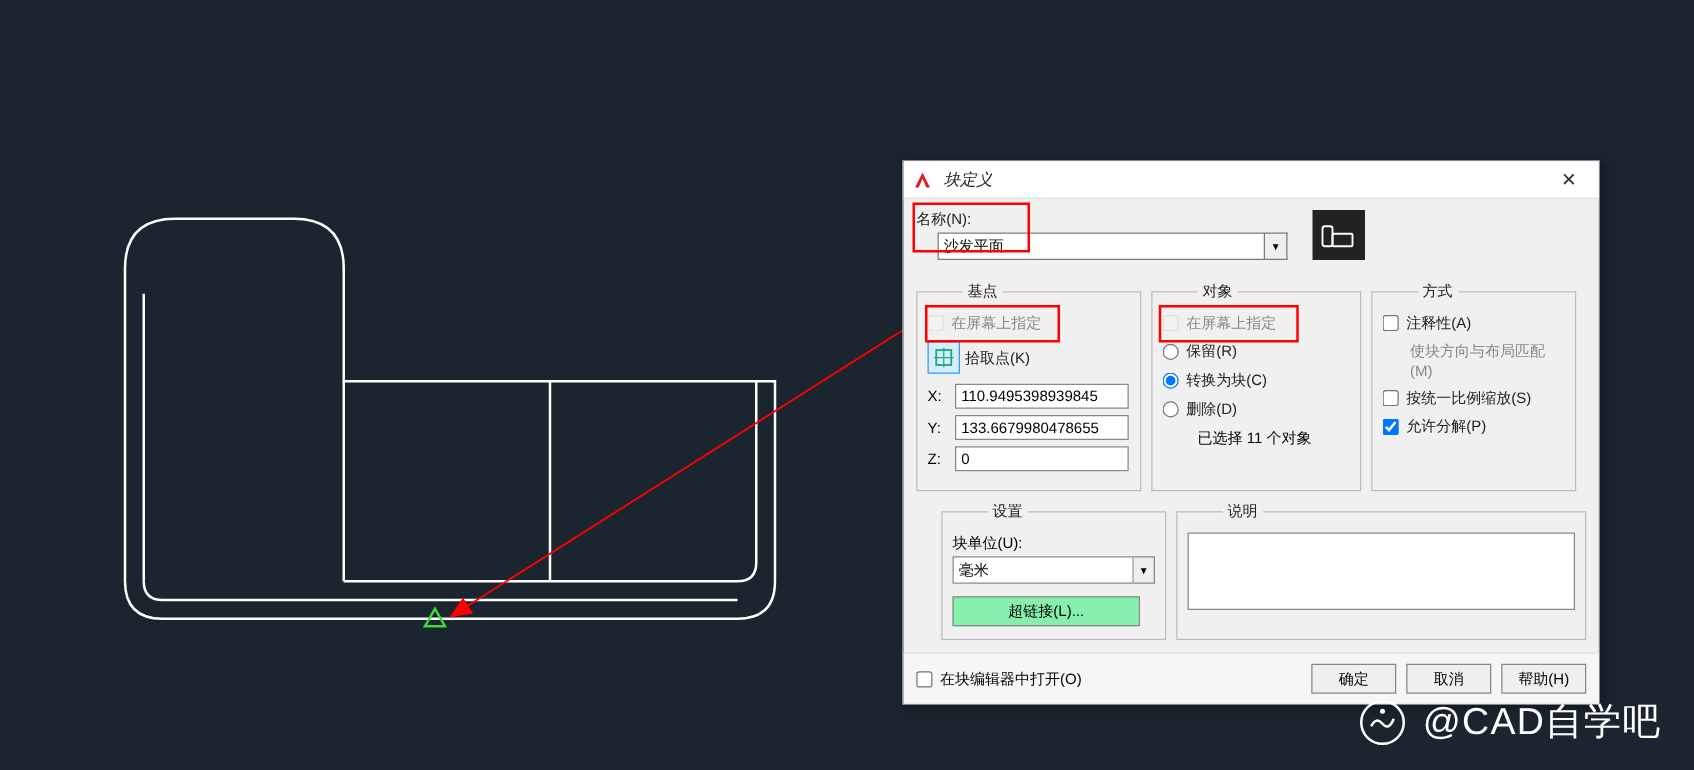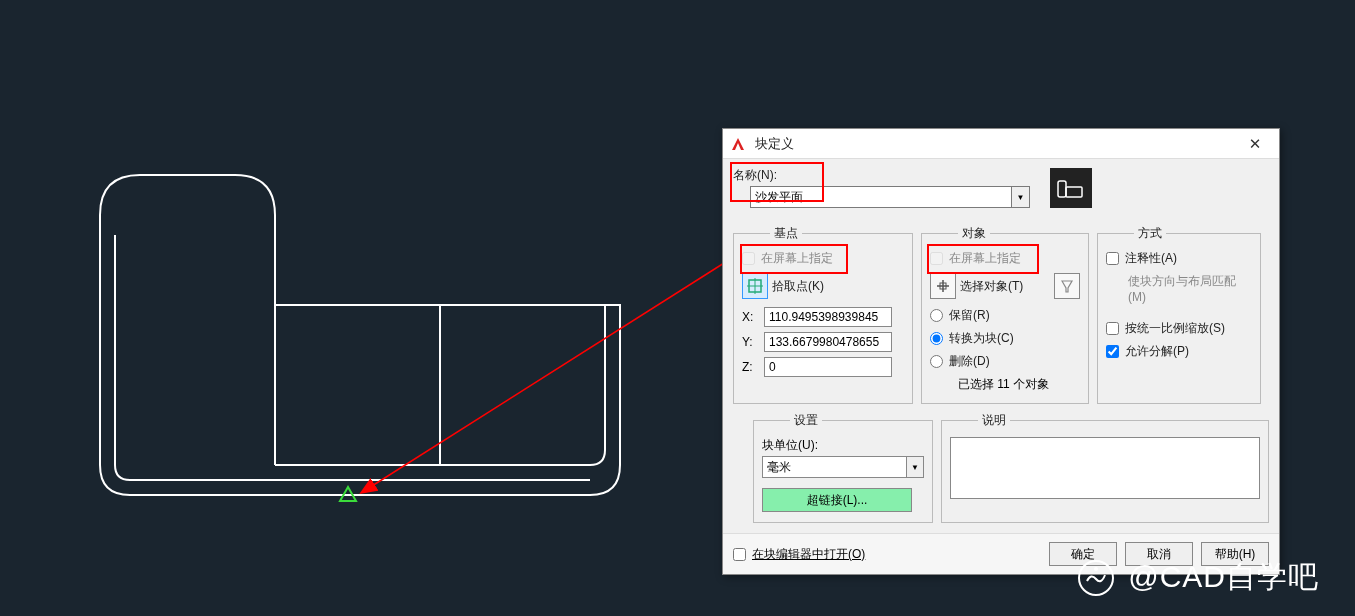--- a/index.html
+++ b/index.html
@@ -6,21 +6,21 @@
 body { width: 1355px; height: 616px; background: #1a252f; font-family: "Microsoft YaHei", SimSun, sans-serif; font-size: 13px; position: relative; overflow: hidden; }
 
 
 .drawing-canvas { position: absolute; left: 0; top: 0; width: 1355px; height: 616px; }
 .drawing-canvas svg { position: absolute; left: 80px; top: 155px; }
 
 
 .dialog { position: absolute; left: 722px; top: 128px; width: 558px; background: #f0f0f0; border: 1px solid #888; box-shadow: 2px 2px 8px rgba(0,0,0,0.4); }
 .dialog-titlebar { height: 30px; display: flex; align-items: center; padding: 0 6px; border-bottom: 1px solid #ddd; background: #fff; }
 .dialog-logo { width: 18px; height: 18px; margin-right: 8px; display: flex; align-items: center; justify-content: center; }
-.dialog-title { flex: 1; font-size: 13px; color: #222; }
+.dialog-title { flex: 1; font-size: 13px; color: #222; font-style: italic; }
 .dialog-close { width: 36px; height: 24px; display: flex; align-items: center; justify-content: center; cursor: pointer; font-size: 15px; color: #333; }
 
 .dialog-body { padding: 8px 10px 10px 10px; }
 
 .name-row { display: flex; align-items: flex-end; gap: 10px; margin-bottom: 17px; }
 .name-block { display: flex; flex-direction: column; }
 .name-label { font-size: 12px; color: #222; margin-bottom: 2px; }
 .name-combo { display: flex; padding-left: 17px; }
 .name-input { width: 262px; height: 22px; border: 1px solid #7a7a7a; padding: 0 4px; font-size: 12px; background: #fff; }
 .name-dd { width: 18px; height: 22px; border: 1px solid #7a7a7a; border-left: none; background: #efefef; display: flex; align-items: center; justify-content: center; font-size: 8px; cursor: pointer; }
@@ -38,47 +38,47 @@
 input[type=checkbox], input[type=radio] { width: 13px; height: 13px; margin-right: 2px; }
 .chk-row.disabled input { opacity: .5; }
 
 .icon-btn { width: 26px; height: 26px; border: 1px solid #888; background: #f8f8f8; display: inline-flex; align-items: center; justify-content: center; cursor: pointer; }
 .icon-btn.sel { background: #d6ecff; border-color: #3399ff; }
 .pick-row { display: flex; align-items: center; gap: 4px; margin-bottom: 8px; }
 .pick-label { font-size: 12px; color: #222; }
 
 .coord-row { display: flex; align-items: center; gap: 6px; margin-bottom: 5px; }
 .coord-label { font-size: 12px; width: 16px; }
-.coord-input { width: 128px; height: 20px; border: 1px solid #888; padding: 0 4px; font-size: 12px; background: #fff; }
+.coord-input { width: 139px; height: 20px; border: 1px solid #888; padding: 0 4px; font-size: 12px; background: #fff; }
 
 .sel-info { font-size: 12px; margin-top: 4px; padding-left: 28px; }
-.indent { margin-left: 22px; font-size: 12px; color: #888; margin-bottom: 16px; }
+.indent { margin-left: 22px; font-size: 12px; color: #888; margin-bottom: 6px; }
 
 .group2 { display: flex; gap: 8px; padding-left: 20px; }
 .col-set { width: 180px; }
 .col-desc { flex: 1; }
 .unit-label { font-size: 12px; margin-bottom: 2px; }
 .unit-combo { display: flex; margin-bottom: 10px; }
 .unit-sel { width: 152px; height: 22px; border: 1px solid #888; padding: 0 4px; font-size: 12px; background: #fff; display: flex; align-items: center; }
 .unit-dd { width: 18px; height: 22px; border: 1px solid #888; border-left: none; background: #efefef; display: flex; align-items: center; justify-content: center; font-size: 8px; cursor: pointer; }
 .hyper-btn { width: 150px; height: 24px; border: 1px solid #888; background: #86efac; font-size: 12px; cursor: pointer; }
 .desc-area { width: 100%; height: 62px; border: 1px solid #888; background: #fff; resize: none; font-size: 12px; padding: 2px; }
 
 .dialog-footer { display: flex; align-items: center; padding: 8px 10px; gap: 8px; border-top: 1px solid #ddd; background: #f6f6f6; }
-.footer-chk { display: flex; align-items: center; font-size: 12px; gap: 4px; flex: 1; text-decoration: underline; }
+.footer-chk { display: flex; align-items: center; font-size: 12px; gap: 4px; flex: 1; }
 .btn { width: 68px; height: 24px; border: 1px solid #888; background: #efefef; font-size: 12px; cursor: pointer; }
 
 
 .hl { position: absolute; border: 2px solid #ff0000; pointer-events: none; }
 
 
 .arrow-svg { position: absolute; left: 0; top: 0; pointer-events: none; }
 
 
-.watermark { position: absolute; right: 36px; bottom: 18px; color: #fff; font-size: 30px; display: flex; align-items: center; gap: 12px; font-family: "Microsoft YaHei", sans-serif; }
+.watermark { position: absolute; right: 26px; bottom: 18px; color: #fff; font-size: 30px; display: flex; align-items: center; gap: 12px; font-family: "Microsoft YaHei", sans-serif; }
 .wm-icon { width: 40px; height: 40px; display: flex; align-items: center; justify-content: center; }
 .wm-text { color: #fff; font-weight: 400; letter-spacing: 1px; }
 </style>
 </head>
 <body>
 
 <div class="drawing-canvas">
   <svg width="550" height="360">
     <g stroke="#fff" stroke-width="2" fill="none">
 
@@ -169,35 +169,20 @@
           <input class="coord-input" value="0" style="">
         </div>
       </fieldset>
 
       <fieldset class="col-obj">
         <legend>对象</legend>
         <label class="chk-row disabled">
           <input type="checkbox" disabled="" style="">
             <span>在屏幕上指定</span>
         </label>
-        <div class="pick-row">
-          <span class="icon-btn">
-            <svg width="16" height="16">
-                <line x1="8" y1="2" x2="8" y2="14" stroke="#555" stroke-width="1.5"></line>
-                <line x1="2" y1="8" x2="14" y2="8" stroke="#555" stroke-width="1.5"></line>
-                <rect x="5" y="5" width="6" height="6" fill="none" stroke="#555"></rect>
-              </svg>
-          </span>
-          <span class="pick-label">选择对象(T)</span>
-          <span class="icon-btn" style="margin-left:auto">
-            <svg width="16" height="16">
-                <path d="M3 3 L7 10 L7 14 L9 14 L9 10 L13 3 Z" fill="none" stroke="#888" stroke-width="1.2"></path>
-              </svg>
-          </span>
-        </div>
         <label class="rad-row">
           <input type="radio" name="objmode" style="">
             <span>保留(R)</span>
         </label>
         <label class="rad-row">
           <input type="radio" name="objmode" checked="" style="">
             <span>转换为块(C)</span>
         </label>
         <label class="rad-row">
           <input type="radio" name="objmode" style="">

